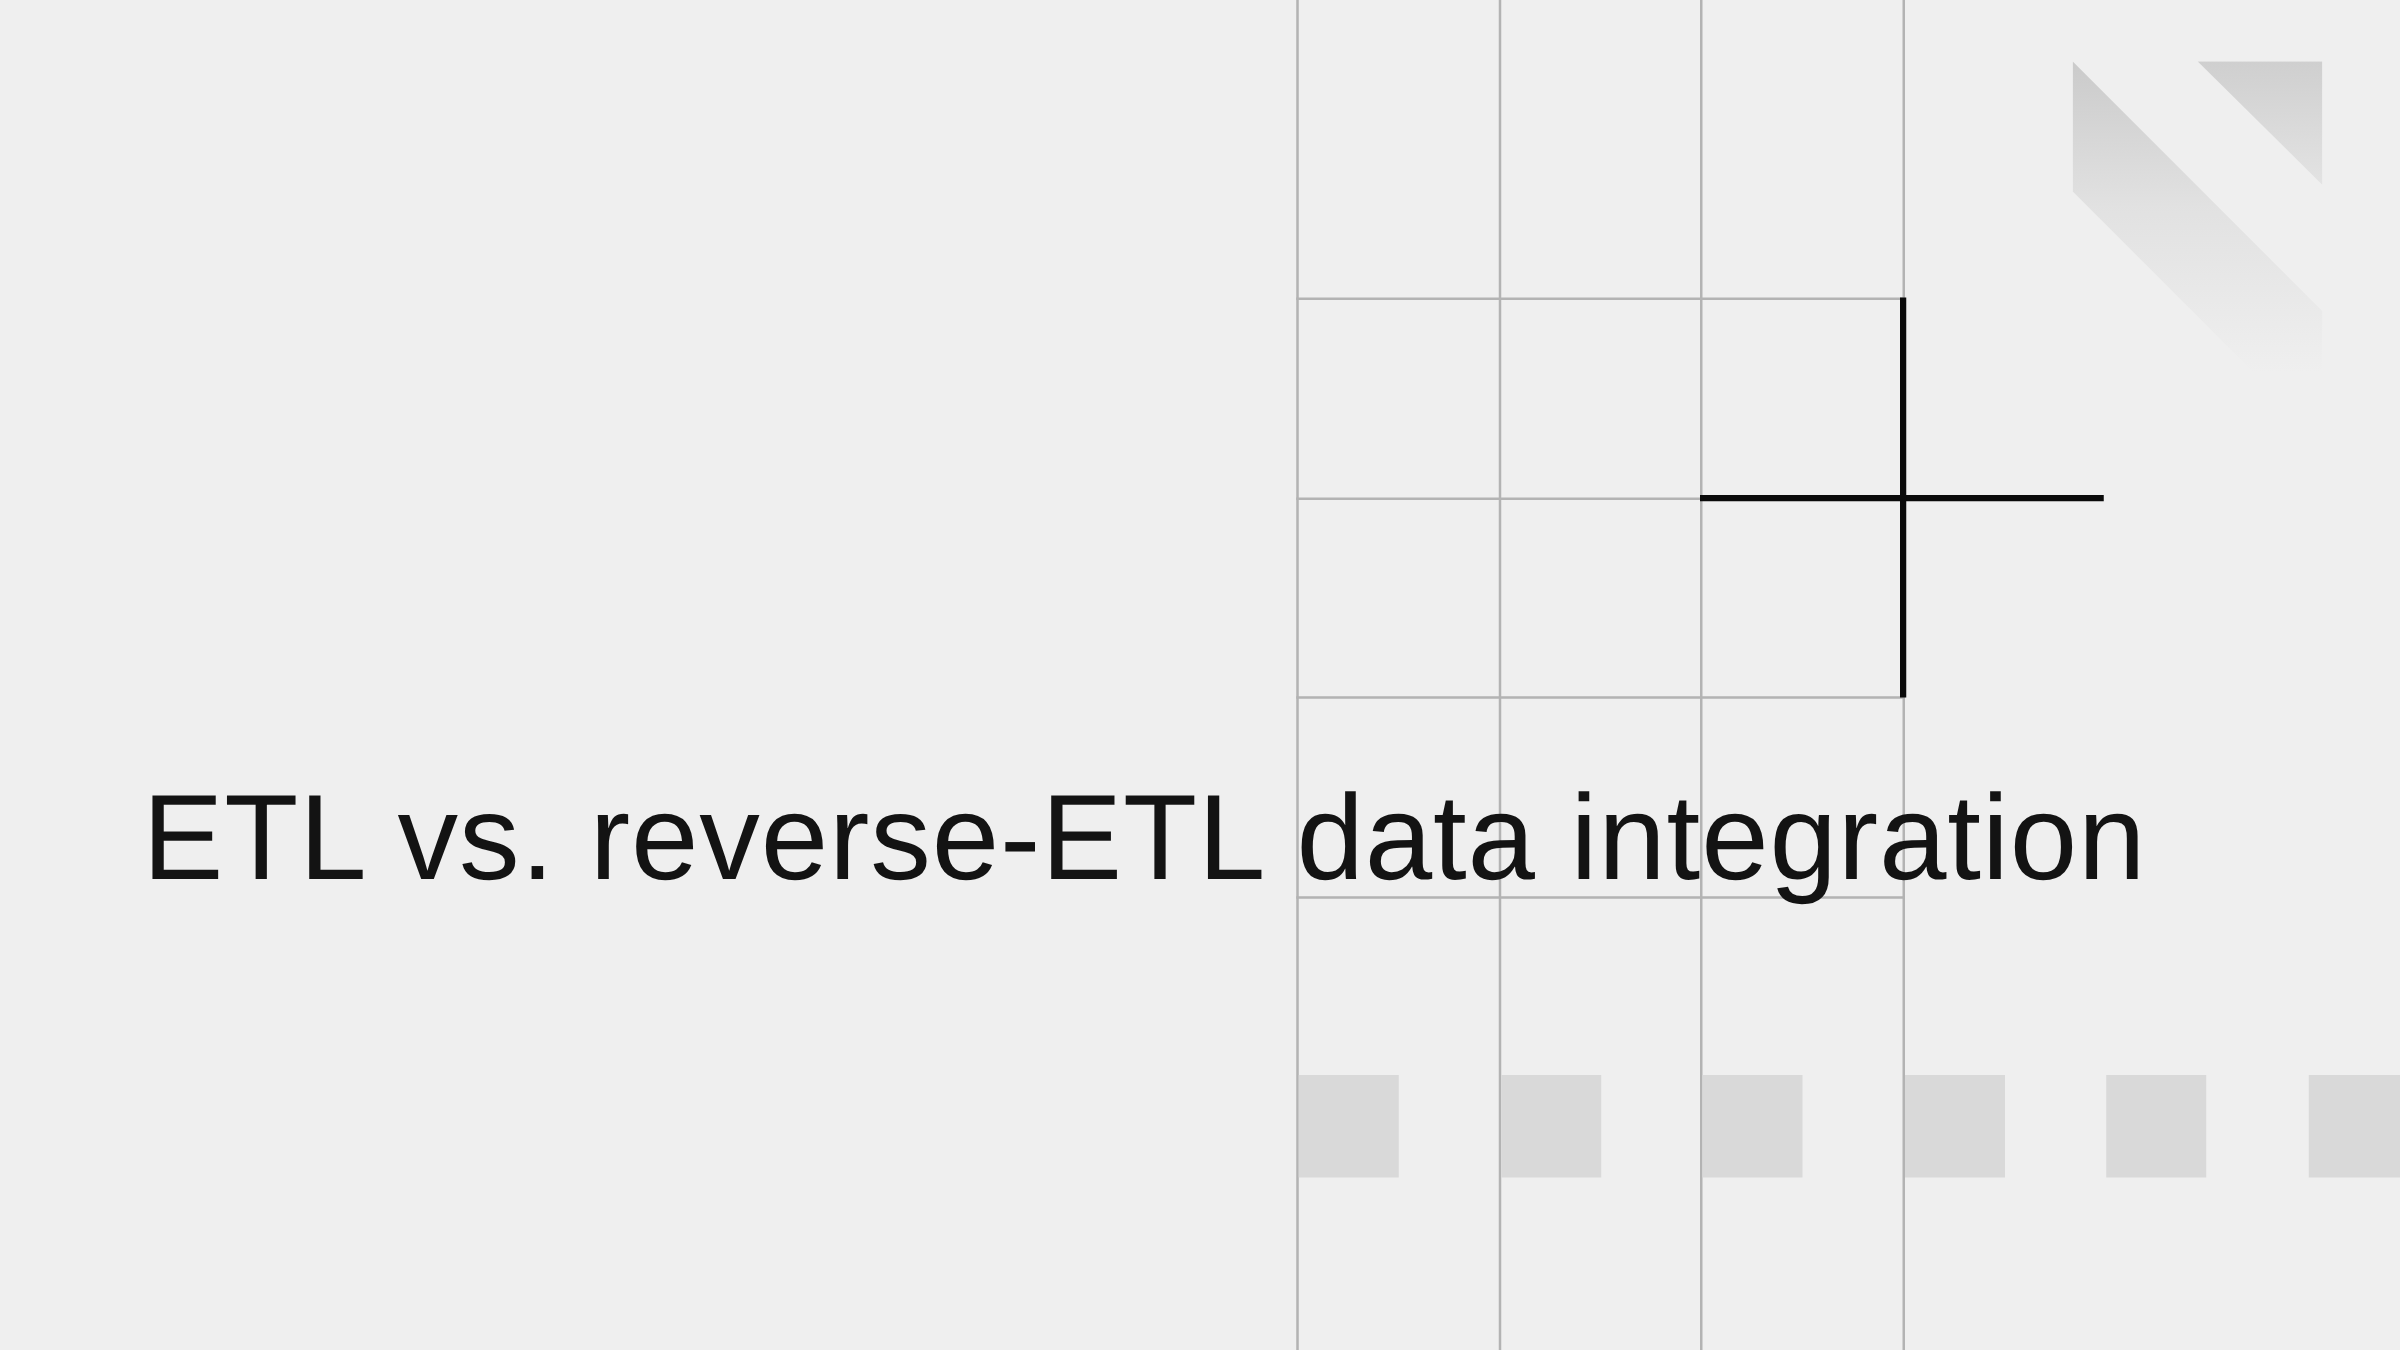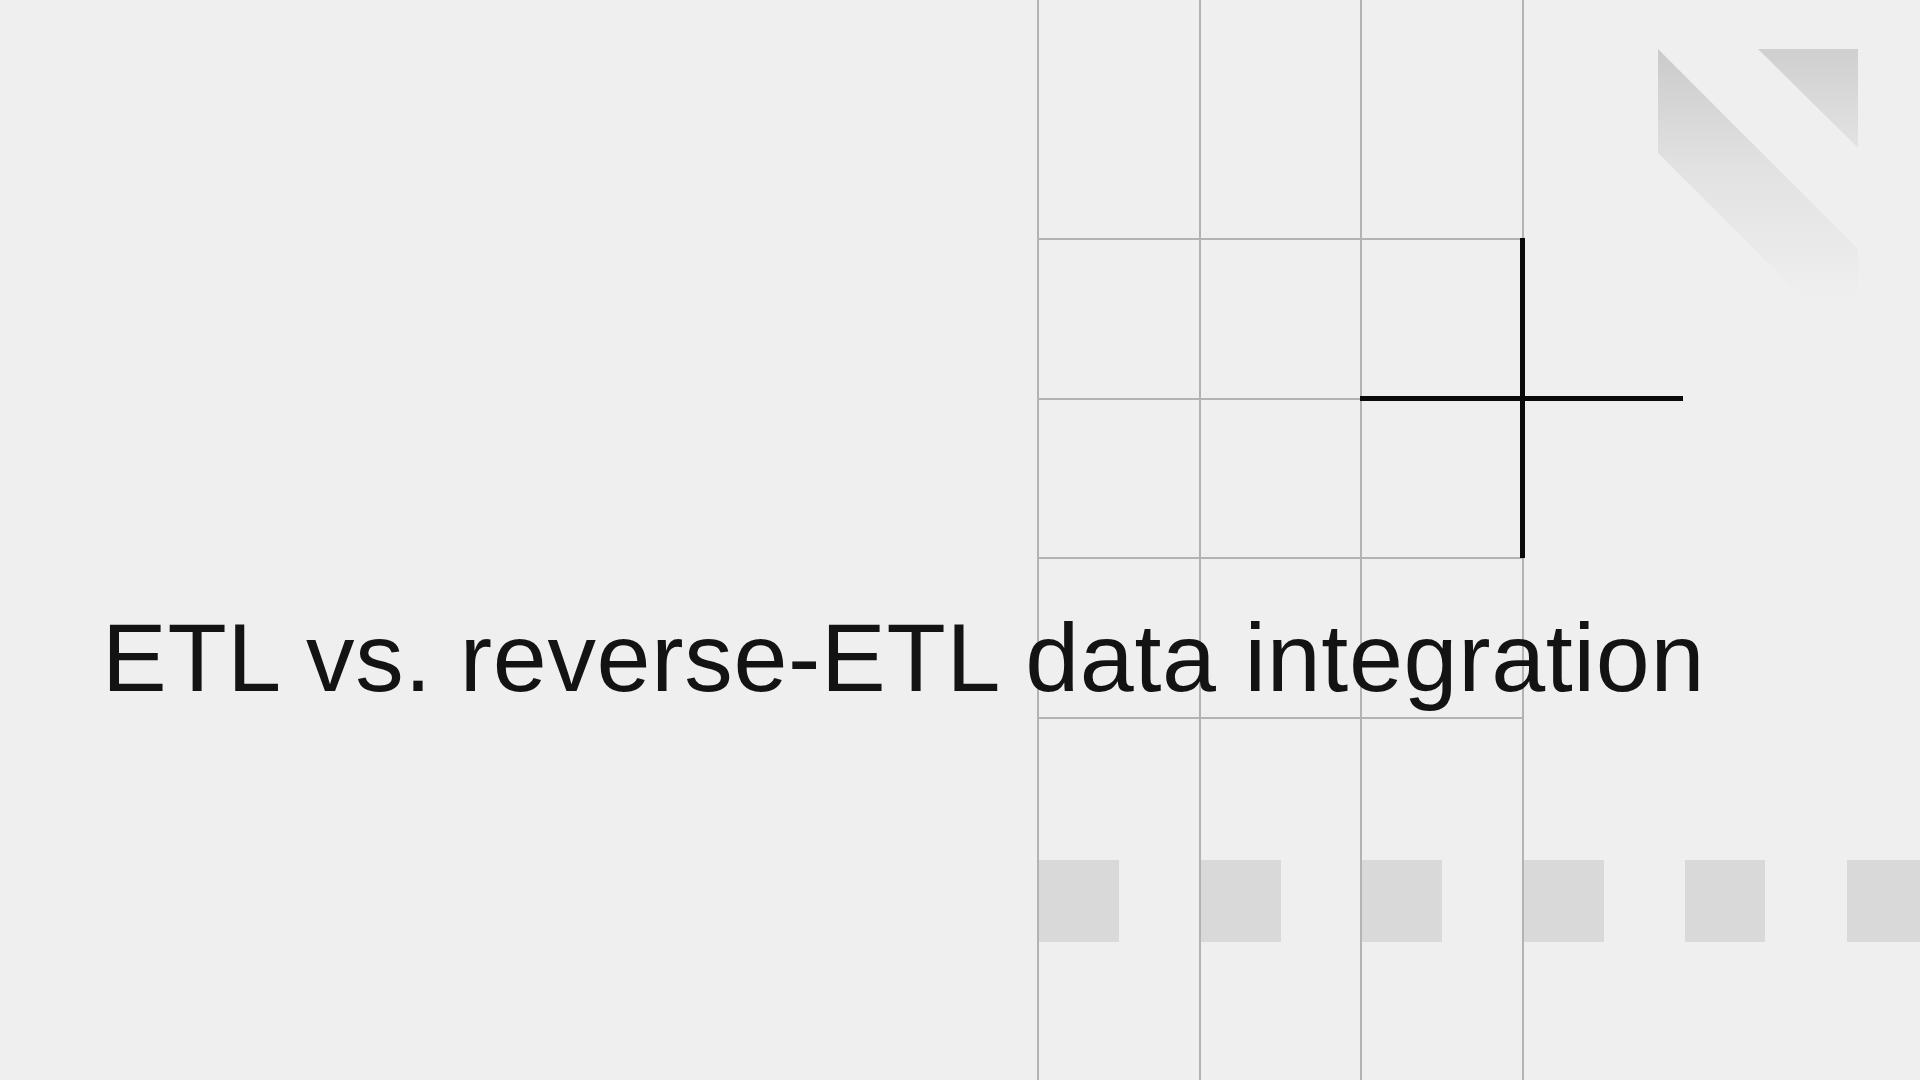--- a/index.html
+++ b/index.html
@@ -32,21 +32,21 @@
   }
 
   
   .cross{position:absolute;left:0;top:0;}
   .cross .bar{position:absolute;background:var(--cross,#0a0a0a);}
   .cross .bar-h{left:1360px;top:396px;width:323px;height:5px;}
   .cross .bar-v{left:1520px;top:238px;width:5px;height:320px;}
 
   
   .title{
-    position:absolute;left:102px;top:604px;margin:0;
+    position:absolute;left:102px;top:604px;margin:12px;
     font-size:97px;font-weight:300;line-height:1.12;
     letter-spacing:0.7px;white-space:nowrap;
     color:var(--text,#131313);
   }
 </style>
 </head>
 <body style="--bg: #efefef; --grid: #b3b3b3; --cross: #0a0a0a; --sq: #d9d9d9; --text: #131313;">
 
 <div class="stage">
 

